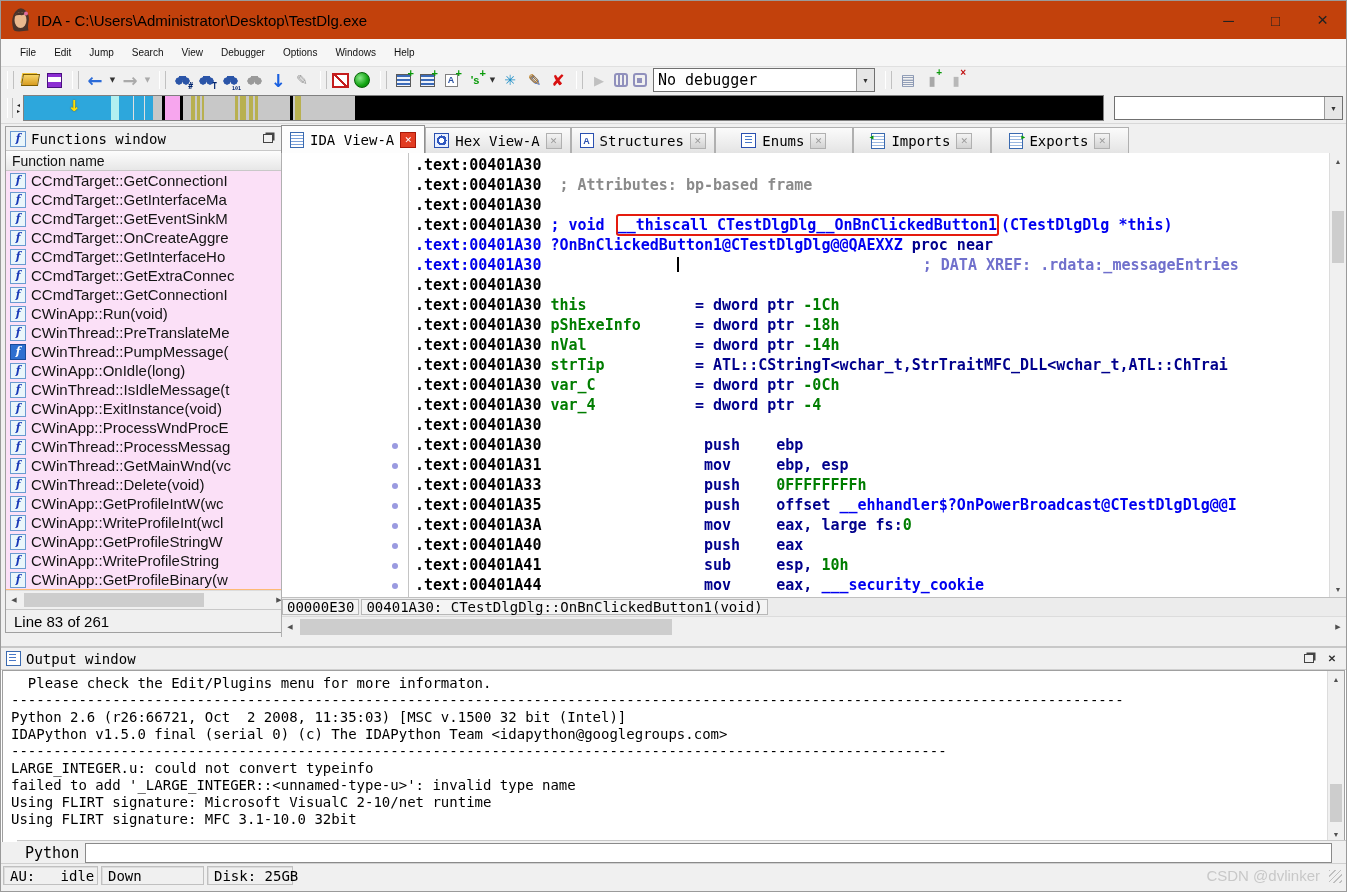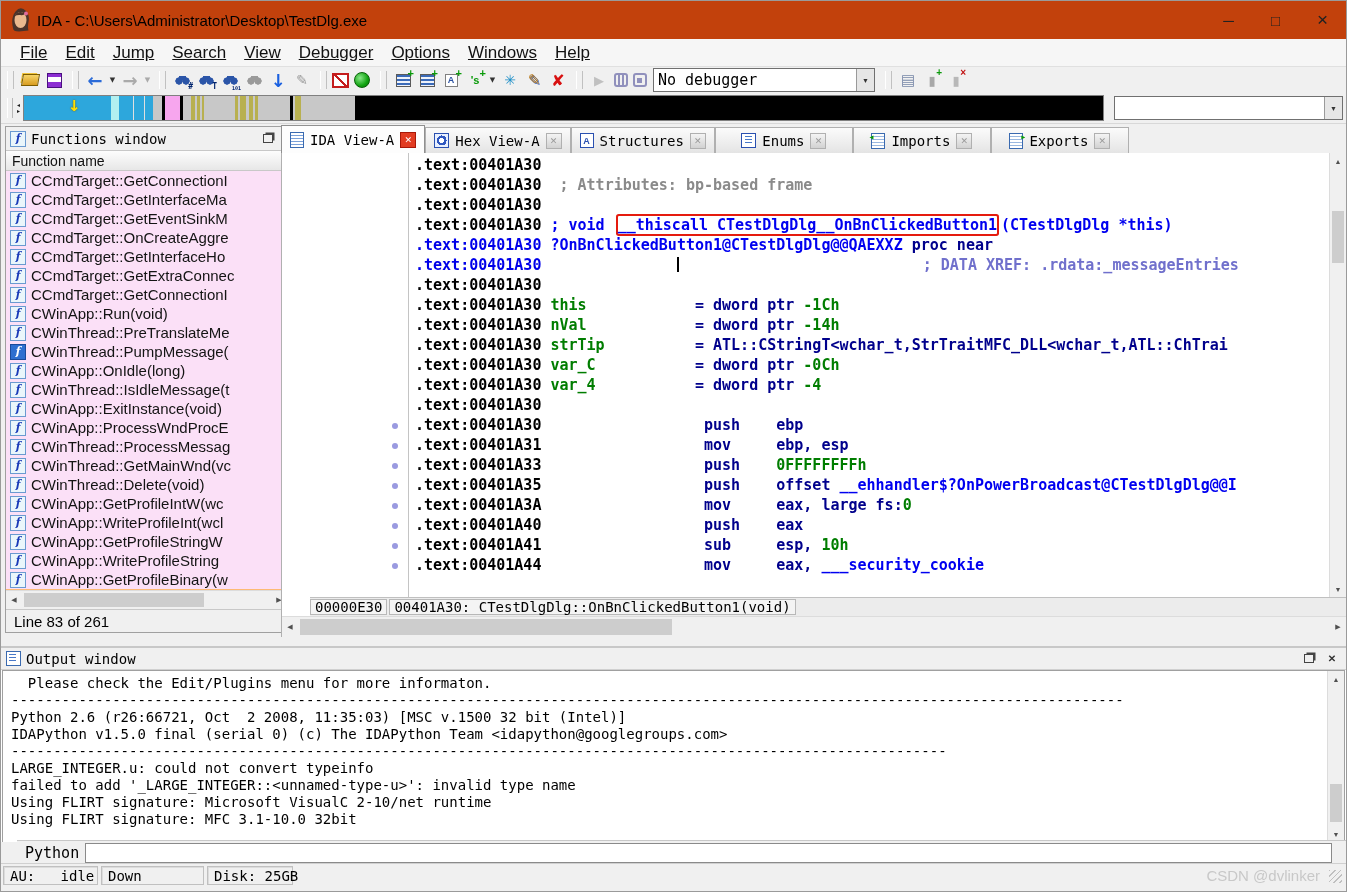--- a/index.html
+++ b/index.html
@@ -6,21 +6,21 @@
   #win{position:relative;width:1347px;height:892px;background:#f0f0f0;border:1px solid #9a9a9a;
        box-sizing:border-box;overflow:hidden;font-family:"Liberation Sans",sans-serif;}
   
   #titlebar{position:absolute;top:0;left:0;right:0;height:38px;background:#c2410c;display:flex;align-items:center;border-bottom:1px solid #e4e4e4;}
   #applogo{margin:0 6px 0 8px;display:flex;}
   #title{font-size:15px;color:#000;}
   #titlebar .sp{flex:1}
   .wbtn{width:47px;height:38px;display:flex;align-items:center;justify-content:center;font-size:15px;color:#222;}
   
   #menubar{position:absolute;top:38px;left:0;right:0;height:27px;background:#f6f6f6;display:flex;align-items:center;padding-left:10px;border-bottom:1px solid #e0e0e0;}
-  .menu-item{font-size:17px;color:#111;padding:0 9px;line-height:26px;text-decoration:underline;}
+  .menu-item{font-size:10px;color:#111;padding:0 9px;line-height:26px;}
   
   #toolbar{position:absolute;top:66px;left:0;right:0;height:26px;display:flex;align-items:center;background:#f0f0f0;}
   .tsep{width:5px;height:18px;border-left:1px solid #fff;border-right:1px solid #c0c0c0;margin:0 4px 0 6px;}
   .ticon{position:relative;width:24px;height:22px;display:flex;align-items:center;justify-content:center;font-family:"DejaVu Sans",sans-serif;}
   .open-file-icon::before{content:"";width:15px;height:10px;background:linear-gradient(#f6d468,#d89c20);border:1px solid #7c5c00;box-shadow:-2px -2px 0 -1px #efc23a;transform:skewX(-10deg);}
   .save-file-icon::before{content:"";width:13px;height:13px;border:1px solid #4a1080;background:linear-gradient(180deg,#8c2ed2 0 3px,#fff 3px 8px,#8c2ed2 8px);}
   .nav-back-icon::before{content:"←";font-size:18px;font-weight:bold;color:#2b6bd8;}
   .nav-forward-icon::before{content:"→";font-size:18px;font-weight:bold;color:#aaa;}
   .back-dropdown-caret,.forward-dropdown-caret{width:11px;}
   .back-dropdown-caret::before{content:"▼";font-size:7px;color:#333;}
@@ -115,21 +115,21 @@
   #disasm{position:absolute;top:152px;left:280px;right:0;bottom:254px;background:#fff;border-left:1px solid #b0b0b0;display:flex;flex-direction:column;box-sizing:border-box;}
   #dmain{flex:1;display:flex;min-height:0;}
   #dlines{flex:1;position:relative;padding-top:3px;overflow:hidden;}
   #dlines::before{content:"";position:absolute;left:126px;top:0;bottom:0;width:1px;background:#c4c4c4;}
   .dline{position:relative;height:20px;line-height:20px;white-space:pre;font:bold 15px "DejaVu Sans Mono",monospace;padding-left:133px;}
   .ddot{position:absolute;left:110px;top:7px;width:6px;height:6px;border-radius:50%;background:#9a9ae0;}
   .tk-a{color:#000}.tk-ab{color:#0000e8}.tk-b{color:#0000f0}.tk-k{color:#00008c}
   .tk-g{color:#007d00}.tk-c{color:#8a8a8a}.tk-x{color:#7070cc}
   .tk-bx{color:#0000f0;box-shadow:0 0 0 2px #e51b0e;margin:0 4px;border-radius:1px;}
   .tk-cur{display:inline-block;width:2px;height:15px;background:#000;vertical-align:-2px;}
-  #dstatus{height:18px;background:#ececec;border-top:1px solid #c0c0c0;display:flex;align-items:center;font:14px "DejaVu Sans Mono",monospace;gap:2px;margin-left:28px;}
+  #dstatus{height:18px;background:#ececec;border-top:1px solid #c0c0c0;display:flex;align-items:center;font:14px "DejaVu Sans Mono",monospace;gap:2px;}
   #dstatus .cell{border:1px solid #b8b8b8;background:#f4f4f4;height:16px;line-height:15px;padding:0 4px;box-sizing:border-box;white-space:pre;}
   #dhscroll{height:20px;}
   
   #outputpanel{position:absolute;top:645px;left:0;right:0;height:194px;background:#fff;border-top:2px solid #c8c8c8;display:flex;flex-direction:column;}
   #op-title{height:21px;background:#f0f0f0;border-bottom:1px solid #d0d0d0;display:flex;align-items:center;gap:5px;padding:0 5px;}
   #op-title .lbl{font:14px "DejaVu Sans Mono",monospace;flex:1;}
   .output-icon{width:13px;height:13px;border:1px solid #3a6ab0;background:#fff;display:flex;align-items:center;}
   .output-icon::before{content:"";width:7px;height:9px;margin-left:2px;background:repeating-linear-gradient(180deg,#4878c8 0 1px,transparent 1px 3px);}
   #op-main{flex:1;display:flex;min-height:0;border:1px solid #a0a0a0;border-bottom:none;margin:0 1px;}
   #outlines{flex:1;overflow:hidden;padding:4px 0 0 8px;}
@@ -417,20 +417,21 @@
     <div id="dmain">
       <div id="dlines">
           <div class="dline"><span class="tk-a">.text:00401A30</span></div>
           <div class="dline"><span class="tk-a">.text:00401A30  </span><span class="tk-c">; Attributes: bp-based frame</span></div>
           <div class="dline"><span class="tk-a">.text:00401A30</span></div>
           <div class="dline"><span class="tk-a">.text:00401A30 </span><span class="tk-b">; void </span><span class="tk-bx">__thiscall CTestDlgDlg__OnBnClickedButton1</span><span class="tk-b">(CTestDlgDlg *this)</span></div>
           <div class="dline"><span class="tk-ab">.text:00401A30 </span><span class="tk-b">?OnBnClickedButton1@CTestDlgDlg@@QAEXXZ</span><span class="tk-k"> proc near</span></div>
           <div class="dline"><span class="tk-ab">.text:00401A30</span><span class="tk-a">               </span><span class="tk-cur"></span><span class="tk-a">                           </span><span class="tk-x">; DATA XREF: .rdata:_messageEntries</span></div>
           <div class="dline"><span class="tk-a">.text:00401A30</span></div>
           <div class="dline"><span class="tk-a">.text:00401A30 </span><span class="tk-g">this</span><span class="tk-a">            </span><span class="tk-k">= dword ptr </span><span class="tk-g">-1Ch</span></div>
+          <div class="dline"><span class="tk-a">.text:00401A30 </span><span class="tk-g">pShExeInfo</span><span class="tk-a">      </span><span class="tk-k">= dword ptr </span><span class="tk-g">-18h</span></div>
           <div class="dline"><span class="tk-a">.text:00401A30 </span><span class="tk-g">nVal</span><span class="tk-a">            </span><span class="tk-k">= dword ptr </span><span class="tk-g">-14h</span></div>
           <div class="dline"><span class="tk-a">.text:00401A30 </span><span class="tk-g">strTip</span><span class="tk-a">          </span><span class="tk-k">= ATL::CStringT&lt;wchar_t,StrTraitMFC_DLL&lt;wchar_t,ATL::ChTrai</span></div>
           <div class="dline"><span class="tk-a">.text:00401A30 </span><span class="tk-g">var_C</span><span class="tk-a">           </span><span class="tk-k">= dword ptr </span><span class="tk-g">-0Ch</span></div>
           <div class="dline"><span class="tk-a">.text:00401A30 </span><span class="tk-g">var_4</span><span class="tk-a">           </span><span class="tk-k">= dword ptr </span><span class="tk-g">-4</span></div>
           <div class="dline"><span class="tk-a">.text:00401A30</span></div>
           <div class="dline"><span class="ddot"></span><span class="tk-a">.text:00401A30</span><span class="tk-a">                  </span><span class="tk-k">push    ebp</span></div>
           <div class="dline"><span class="ddot"></span><span class="tk-a">.text:00401A31</span><span class="tk-a">                  </span><span class="tk-k">mov     ebp, esp</span></div>
           <div class="dline"><span class="ddot"></span><span class="tk-a">.text:00401A33</span><span class="tk-a">                  </span><span class="tk-k">push    </span><span class="tk-g">0FFFFFFFFh</span></div>
           <div class="dline"><span class="ddot"></span><span class="tk-a">.text:00401A35</span><span class="tk-a">                  </span><span class="tk-k">push    offset </span><span class="tk-b">__ehhandler$?OnPowerBroadcast@CTestDlgDlg@@I</span></div>
           <div class="dline"><span class="ddot"></span><span class="tk-a">.text:00401A3A</span><span class="tk-a">                  </span><span class="tk-k">mov     eax, large fs:</span><span class="tk-g">0</span></div>

